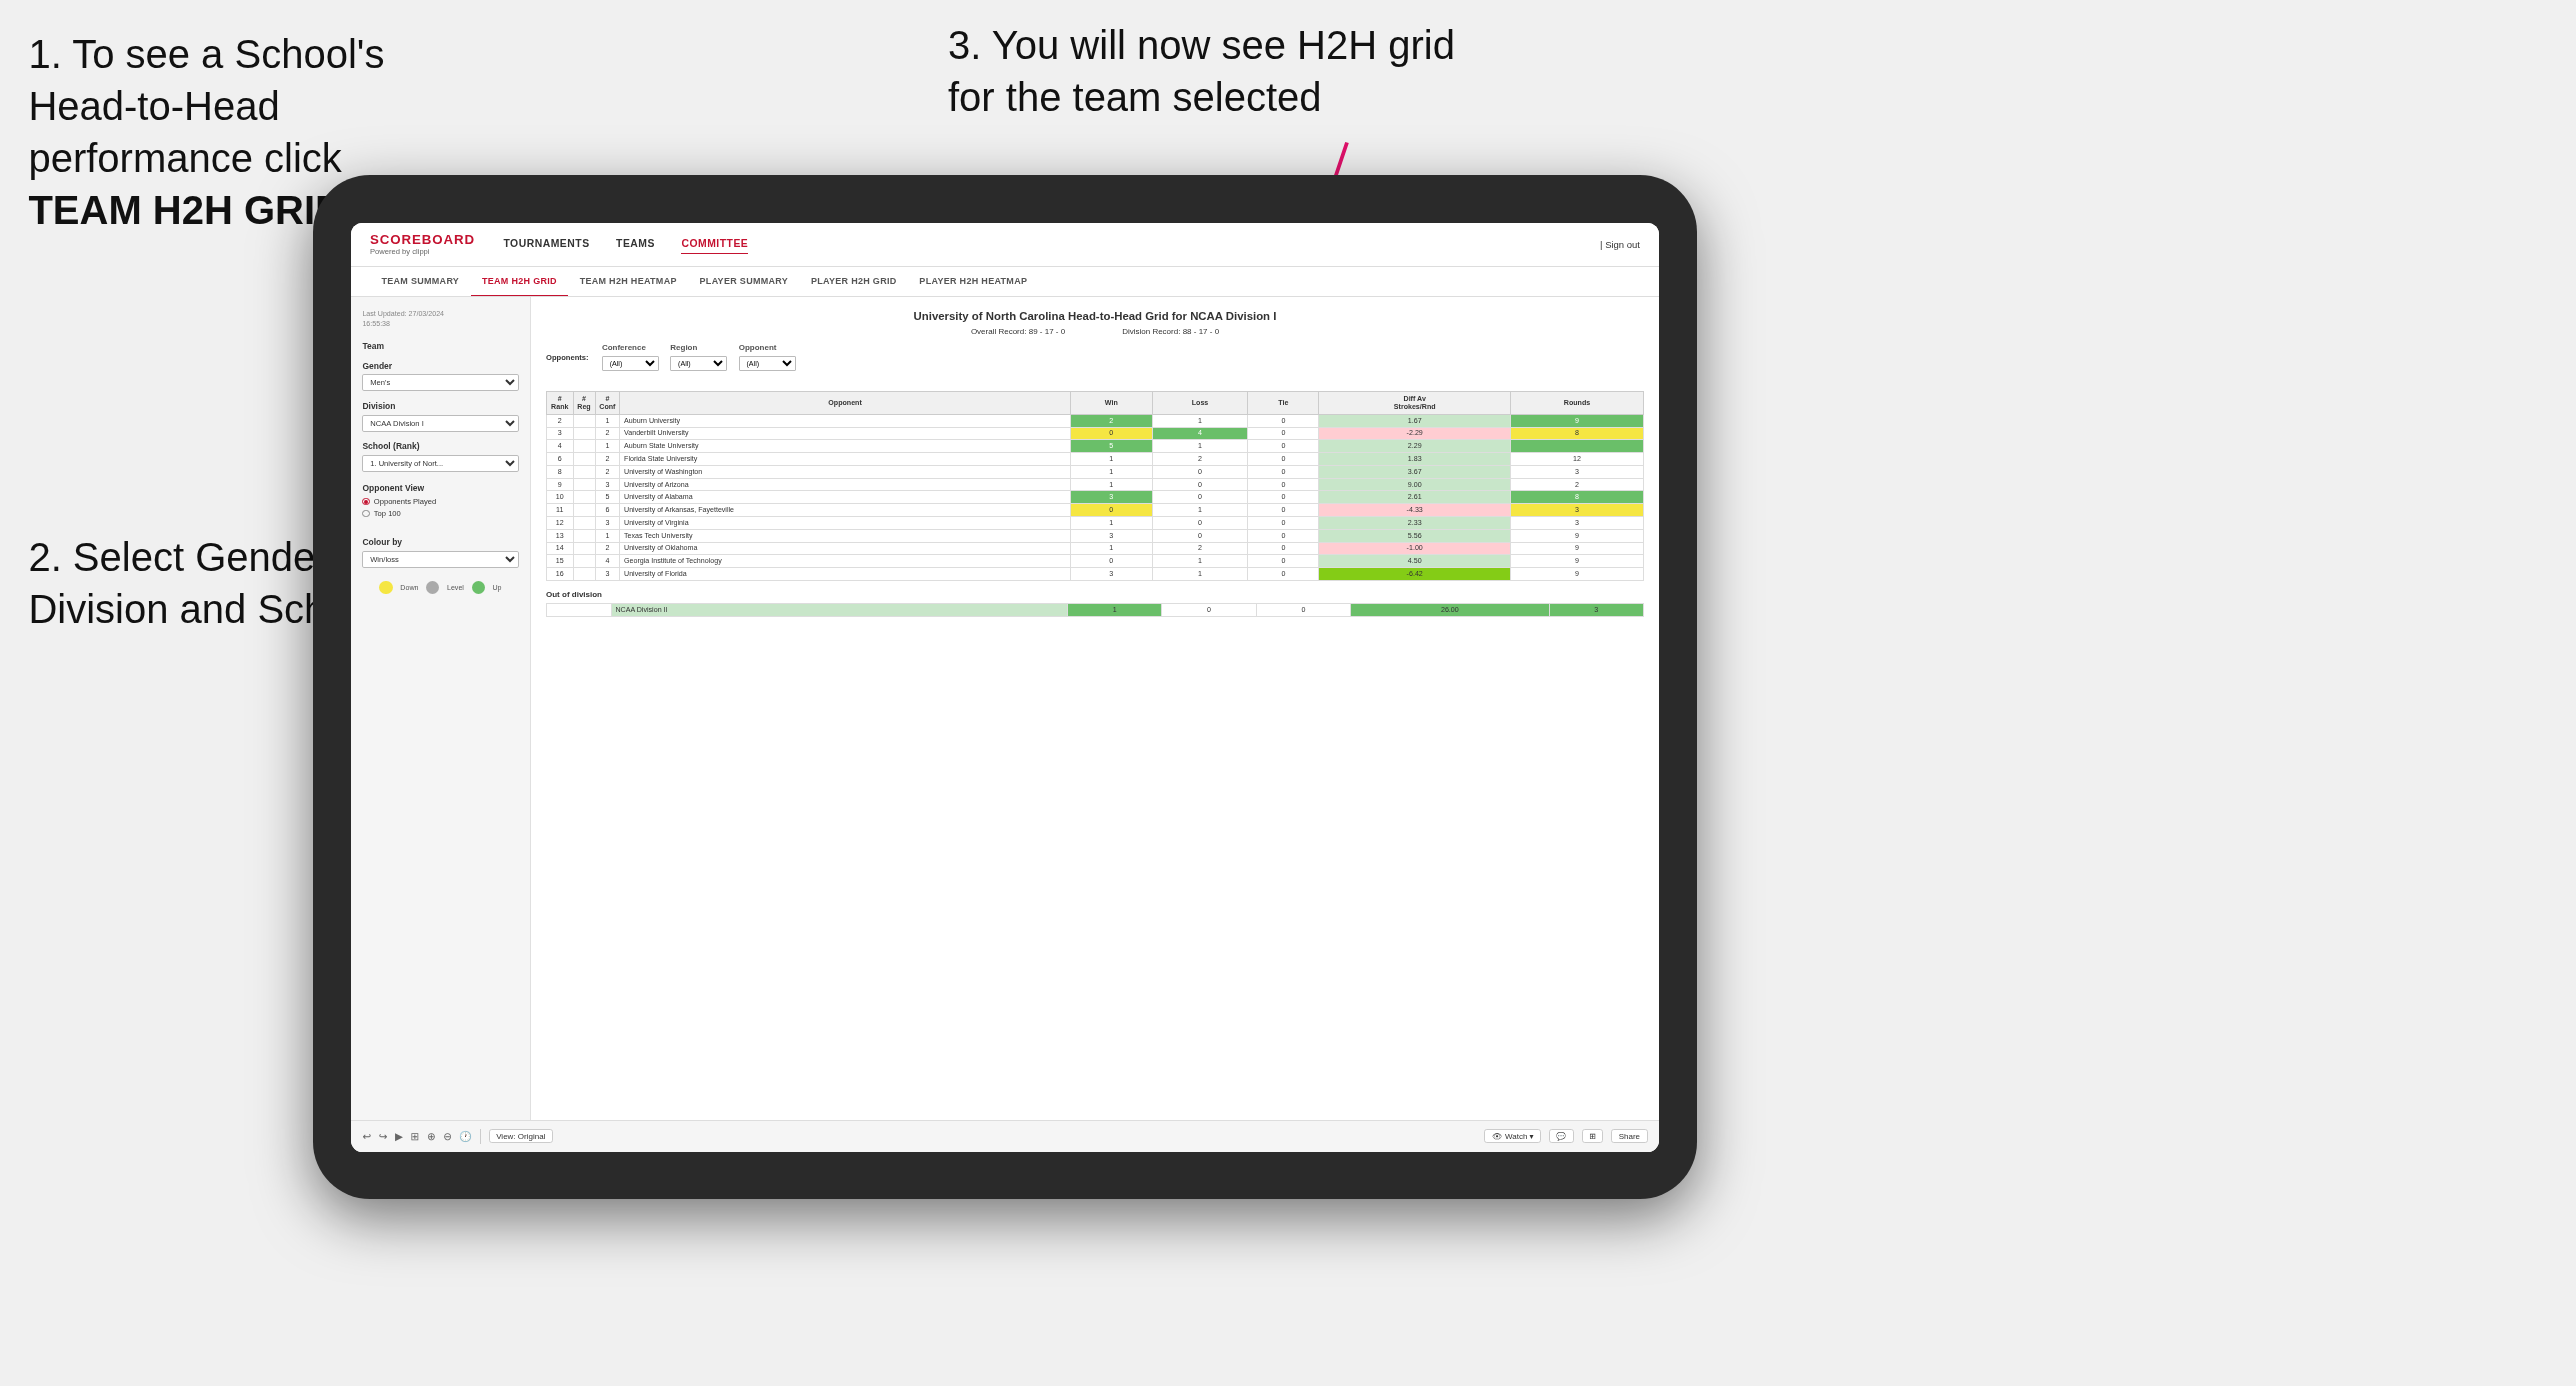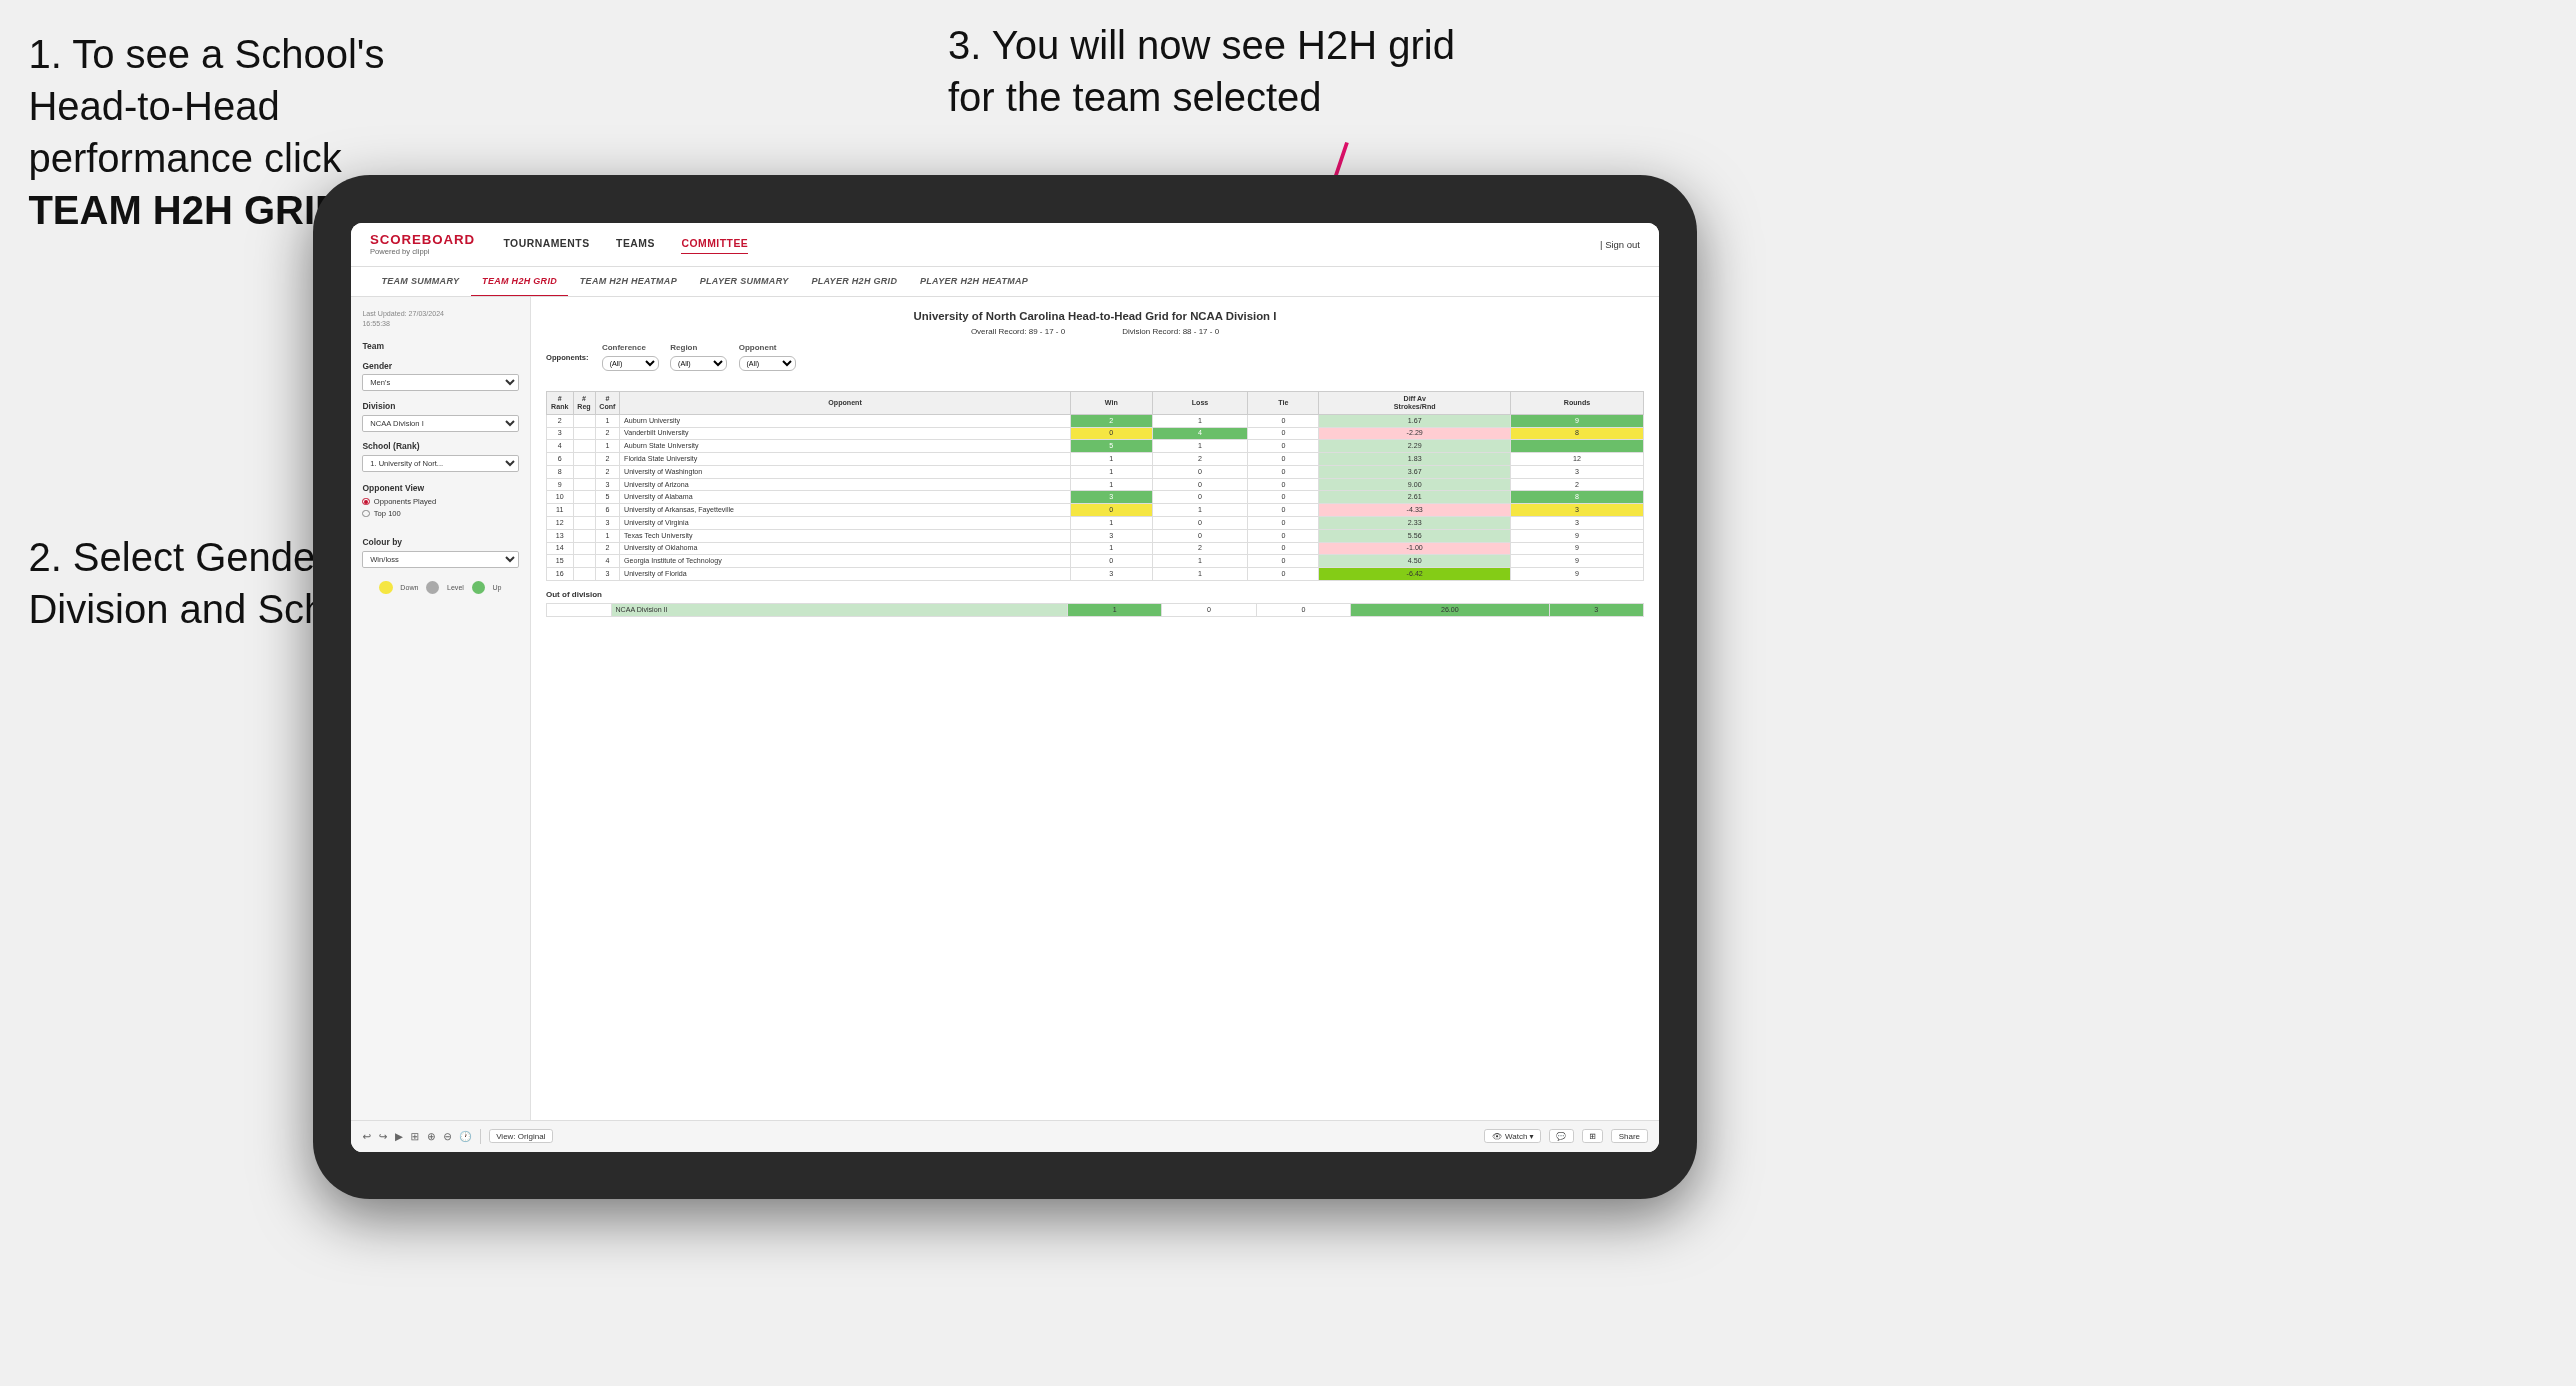--- a/index.html
+++ b/index.html
@@ -118,21 +118,20 @@
       font-weight: 600;
       color: #555;
       padding: 0 11.4px;
       height: 100%;
       display: flex;
       align-items: center;
       cursor: pointer;
       letter-spacing: 0.3px;
       border-bottom: 1.9px solid transparent;
       margin-bottom: -1.9px;
-      font-style: italic;
     }
     .subnav-item.active {
       color: #c41230;
       border-bottom: 1.9px solid #c41230;
     }
 
     
     .content {
       flex: 1;
       display: flex;
@@ -255,21 +254,21 @@
     .filter-title {
       font-size: 8px;
       font-weight: 700;
       color: #555;
       min-width: 57px;
     }
     .filter-select {
       height: 15px;
       font-size: 7.1px;
       border: 0.9px solid #bbb;
-      border-radius: 6px;
+      border-radius: 1px;
       background: #fff;
       padding: 0 2.8px;
       min-width: 57px;
     }
 
     
     .h2h-table {
       width: 100%;
       border-collapse: collapse;
       font-size: 7.6px;

